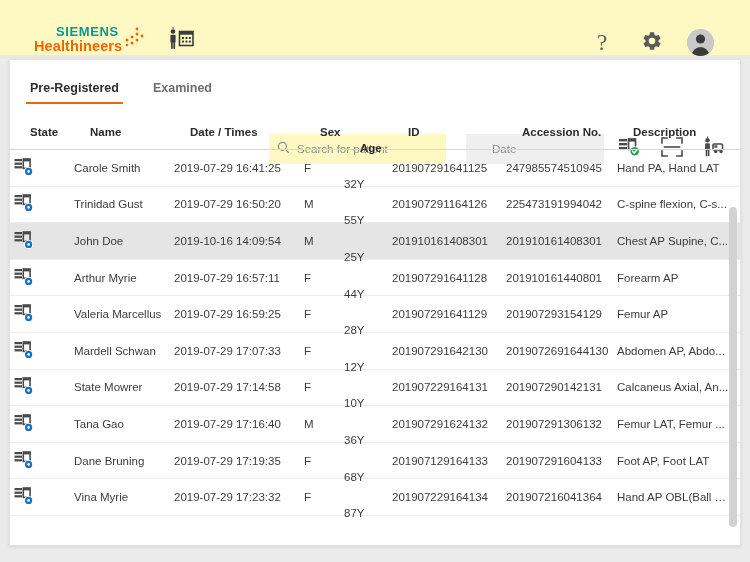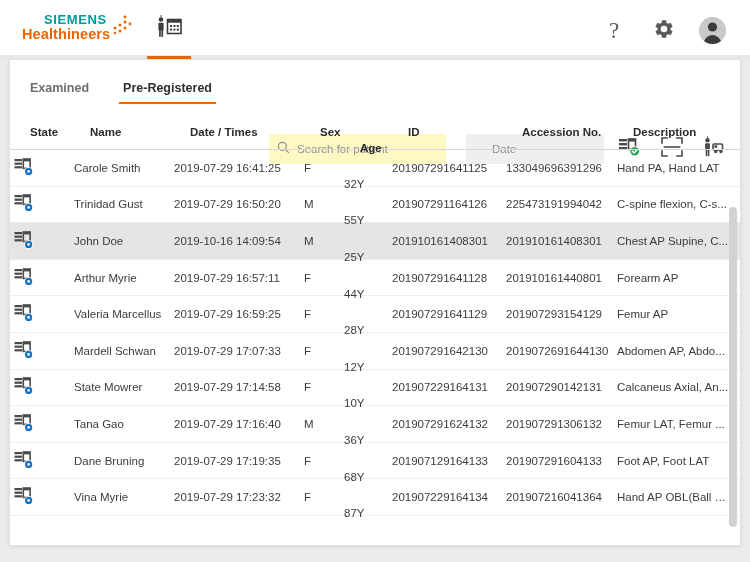--- a/index.html
+++ b/index.html
@@ -14,24 +14,24 @@
     font-family: "Liberation Sans", sans-serif;
     background: #ebebeb;
     color: #3c3c3c;
     -webkit-font-smoothing: antialiased;
   }
 
   
   .appbar {
     position: relative;
     height: 55px;
-    background: #ffffff;
+    background: #fef9c3;
     display: flex;
     align-items: flex-start;
-    padding: 4px;
+    padding: 16px;
   }
 
   .logo-block {
     margin-left: 18px;
     margin-top: 9px;
     line-height: 1.05;
     user-select: none;
   }
   .logo-siemens {
     font-size: 13px;
@@ -348,25 +348,25 @@
       </svg>
     </div>
   </div>
 </div>
 <div class="appbar-divider"></div>
 
 <div class="card">
 
   <div class="toolbar">
     <div class="tabs">
+      <div class="tab active">
+        <span>Pre-Registered</span>
+      </div>
       <div class="tab inactive">
         <span>Examined</span>
-      </div>
-      <div class="tab active">
-        <span>Pre-Registered</span>
       </div>
     </div>
   </div>
 
   <div class="search-box">
     <span>
       <svg width="13" height="13" viewBox="0 0 16 16" fill="none" stroke="#8d8d8d" stroke-width="1.5">
         <circle cx="6.6" cy="6.6" r="4.9"></circle>
         <line x1="10.3" y1="10.3" x2="14.6" y2="14.6"></line>
       </svg>
@@ -454,21 +454,21 @@
               <circle cx="14.6" cy="13.4" r="4.4" fill="#ffffff"></circle>
               <circle cx="14.6" cy="13.4" r="3.6" fill="#1473c6"></circle>
               <circle cx="14.6" cy="13.4" r="1.3" fill="#ffffff"></circle>
             </svg>
           </div>
           <div class="c-name">Carole Smith</div>
           <div class="c-date">2019-07-29 16:41:25</div>
           <div class="c-sex">F</div>
           <div class="c-age">32Y</div>
           <div class="c-id">201907291641125</div>
-          <div class="c-acc">133049696391296</div>
+          <div class="c-acc">247985574510945</div>
           <div class="c-desc">Hand PA, Hand LAT</div>
         </div>
         <div class="t-row">
           <div class="c-state">
             <svg width="22" height="20" viewBox="0 0 22 20">
               <g fill="#4a4a4a">
                 <rect x="0.5" y="1" width="7.5" height="2.2"></rect>
                 <rect x="0.5" y="4.6" width="7.5" height="2.2"></rect>
                 <rect x="0.5" y="8.2" width="7.5" height="2.2"></rect>
                 <rect x="9.3" y="1" width="6.8" height="9.4" fill="none" stroke="#4a4a4a" stroke-width="1.6"></rect>

